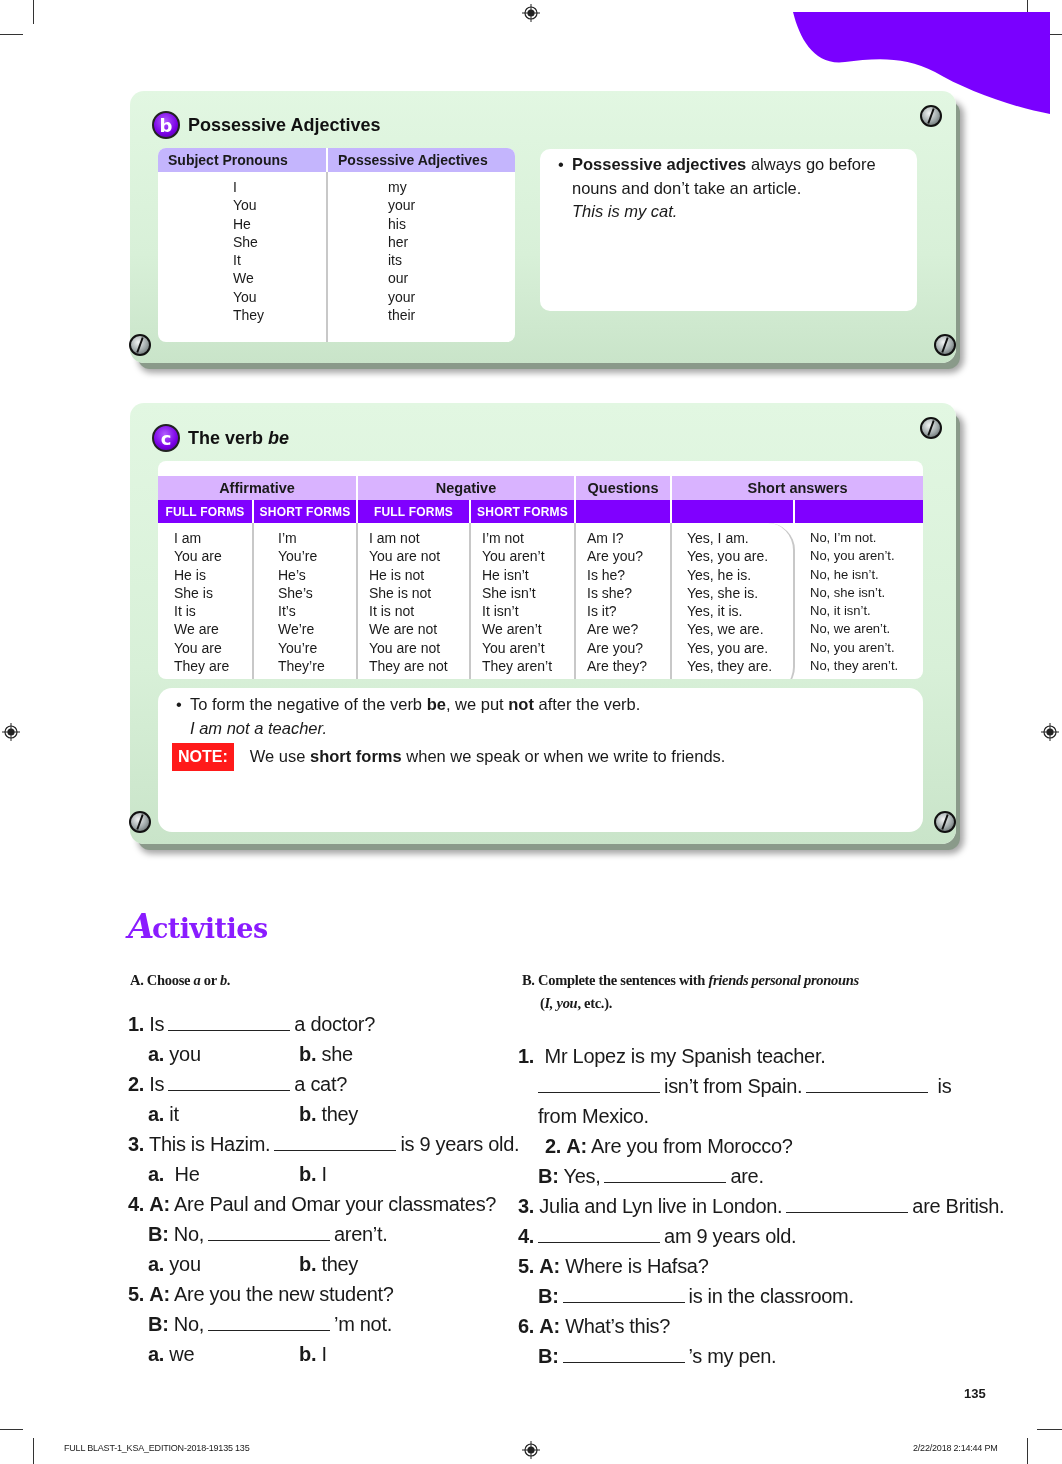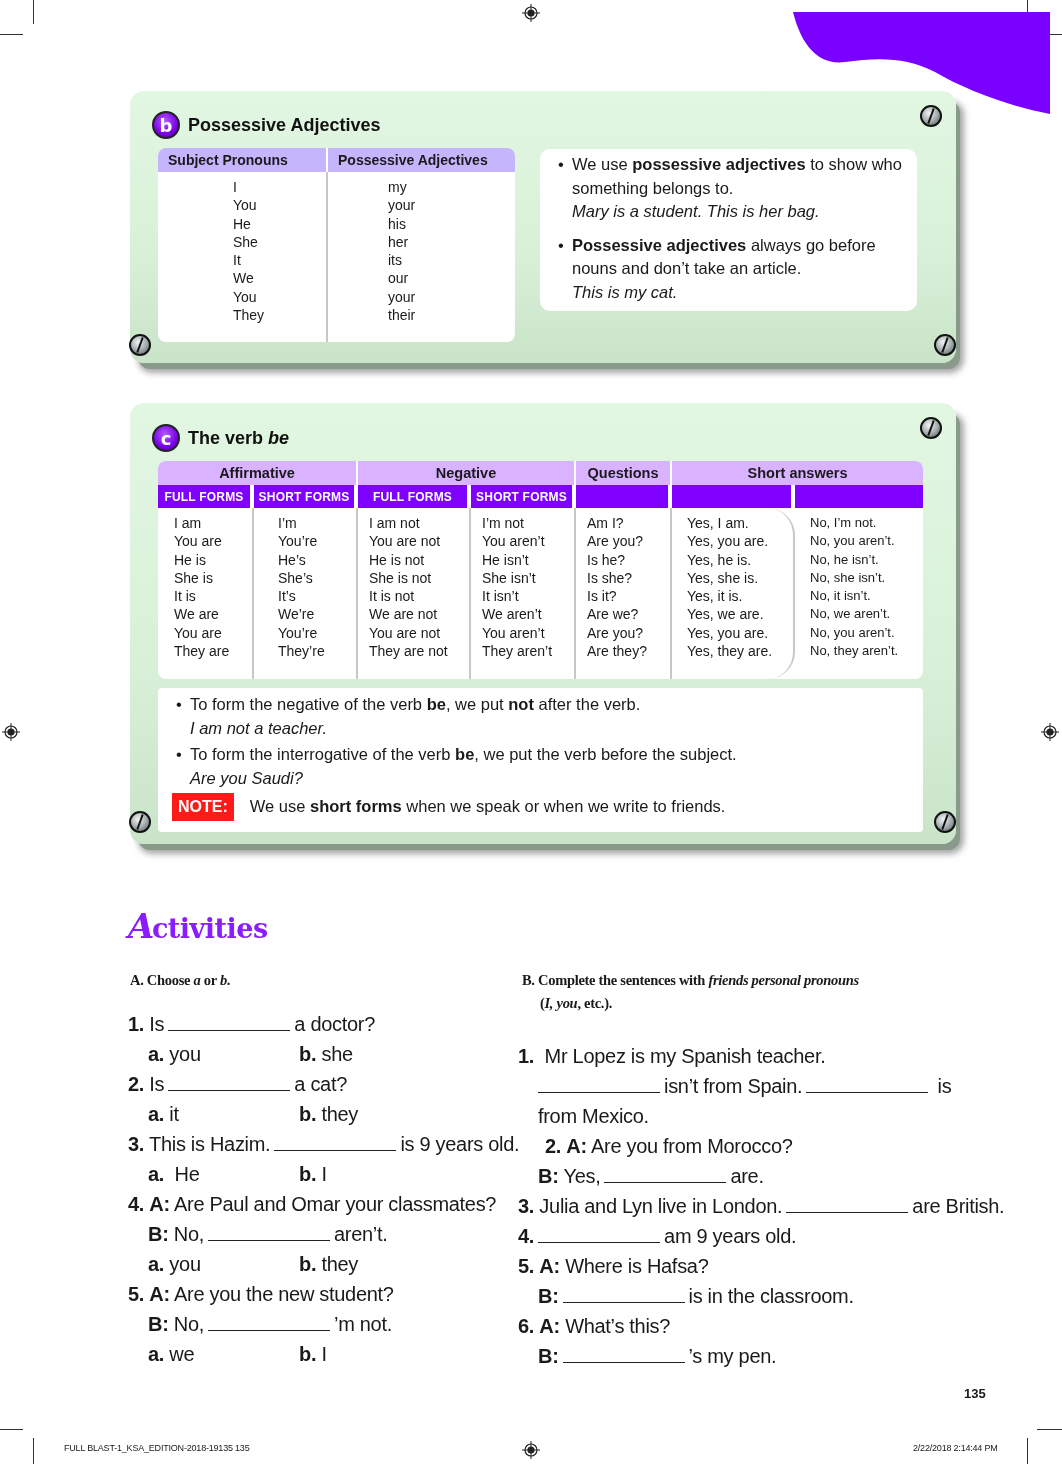--- a/index.html
+++ b/index.html
@@ -55,32 +55,32 @@
   .tbl-b .col2 { padding-left: 60px; }
 
   .note-box { position: absolute; left: 410px; top: 58px; width: 377px; height: 162px; background: #fff; border-radius: 10px; padding: 4px 14px 0 18px; font-size: 16.5px; line-height: 23.5px; }
   .bullet { position: relative; padding-left: 14px; margin-bottom: 10px; }
   .bullet::before { content: "•"; position: absolute; left: 0; top: 0; }
   .bullet i { font-style: italic; }
 
   
   .tbl-c { position: absolute; left: 28px; top: 58px; width: 765px; height: 218px; background: #fff; border-radius: 8px; overflow: hidden; }
   .tbl-c .row1, .tbl-c .row2 { display: flex; }
-  .tbl-c .row1 { height: 24px; background: #d9b3ff; }
+  .tbl-c .row1 { height: 24px; background: #d9b3ff; margin-top: 15px; }
   .tbl-c .row1 div { font-weight: bold; font-size: 14.5px; text-align: center; padding-top: 4px; border-right: 2px solid #fff; }
   .tbl-c .row2 { height: 23px; background: #8000ff; }
-  .tbl-c .row2 div { color: #fff; font-weight: bold; font-size: 12px; text-align: center; padding-top: 5px; border-right: 4px solid #ffffff; letter-spacing: 0.2px; }
+  .tbl-c .row2 div { color: #fff; font-weight: bold; font-size: 12px; text-align: center; padding-top: 5px; border-right: 2px solid #ffffff; letter-spacing: 0.2px; }
   .tbl-c .rows { display: flex; height: 171px; }
   .tbl-c .rows div { font-size: 14px; line-height: 18.3px; padding-top: 6px; border-right: 2px solid #c8c8c8; white-space: pre-line; }
   .tbl-c .rows div:last-child, .tbl-c .row1 div:last-child, .tbl-c .row2 div:last-child { border-right: none; }
 
   .w1 { width: 96px; } .w2 { width: 104px; } .w3 { width: 113px; } .w4 { width: 105px; } .w5 { width: 96px; } .w6 { width: 123px; } .w7 { width: 128px; }
   .rows .w1 { padding-left: 16px; } .rows .w2 { padding-left: 24px; } .rows .w3 { padding-left: 11px; } .rows .w4 { padding-left: 11px; } .rows .w5 { padding-left: 11px; } .rows .w6 { padding-left: 15px; border-radius: 27px; } .rows .w7 { padding-left: 15px; font-size: 13px !important; }
 
-  .notes-c { position: absolute; left: 28px; top: 285px; width: 765px; height: 144px; background: #fff; border-radius: 4px; padding: 5px 14px 0 18px; font-size: 16.5px; line-height: 23.5px; }
+  .notes-c { position: absolute; left: 28px; top: 285px; width: 765px; height: 144px; background: #fff; border-radius: 14px; padding: 5px 14px 0 18px; font-size: 16.5px; line-height: 23.5px; }
   .notes-c .bullet { margin-bottom: 3px; }
   .note-line { display: flex; align-items: center; gap: 16px; margin-left: -4px; margin-top: 0px; }
   .note-tag { background: #ff1a1a; color: #fff; font-weight: bold; font-size: 16px; padding: 2px 6px; }
 
   
   .act-title { position: absolute; left: 128px; top: 906px; font-family: "DejaVu Serif", serif; font-weight: bold; font-size: 27px; color: #8a1cff; letter-spacing: -0.5px; }
   .act-title .big { font-family: "DejaVu Serif", serif; font-size: 34px; font-style: italic; margin-right: -2px; }
 
   .ex-head { position: absolute; font-family: "Liberation Serif", serif; font-weight: bold; font-size: 14.5px; letter-spacing: -0.3px; }
   .ex-head i { font-style: italic; }
@@ -163,24 +163,20 @@
 his
 her
 its
 our
 your
 their</div>
     </div>
   </div>
 
   <div class="note-box">
-    <div class="bullet">
-      <span>We use </span><b>possessive adjectives</b><span> to show who something belongs to.</span><br>
-      <i>Mary is a student. This is her bag.</i>
-    </div>
     <div class="bullet">
       <b>Possessive adjectives</b><span> always go before nouns and don’t take an article.</span><br>
       <i>This is my cat.</i>
     </div>
   </div>
 </div>
 
 <div class="panel panel-c">
   <div class="screw" style="left:790px;top:14px;"></div>
   <div class="screw" style="left:-1px;top:408px;"></div>
@@ -265,24 +261,20 @@
 No, you aren’t.
 No, they aren’t.</div>
     </div>
   </div>
 
   <div class="notes-c">
     <div class="bullet">
       <span>To form the negative of the verb </span><b>be</b><span>, we put </span><b>not</b><span> after the verb.</span><br>
       <i>I am not a teacher.</i>
     </div>
-    <div class="bullet">
-      <span>To form the interrogative of the verb </span><b>be</b><span>, we put the verb before the subject.</span><br>
-      <i>Are you Saudi?</i>
-    </div>
     <div class="note-line">
       <span class="note-tag">NOTE:</span>
       <span><span>We use </span><b>short forms</b><span> when we speak or when we write to friends.</span></span>
     </div>
   </div>
 </div>
 
 <div class="act-title"><span class="big">A</span><span>ctivities</span></div>
 
 <div class="ex-head" style="left:130px;top:972px;">

